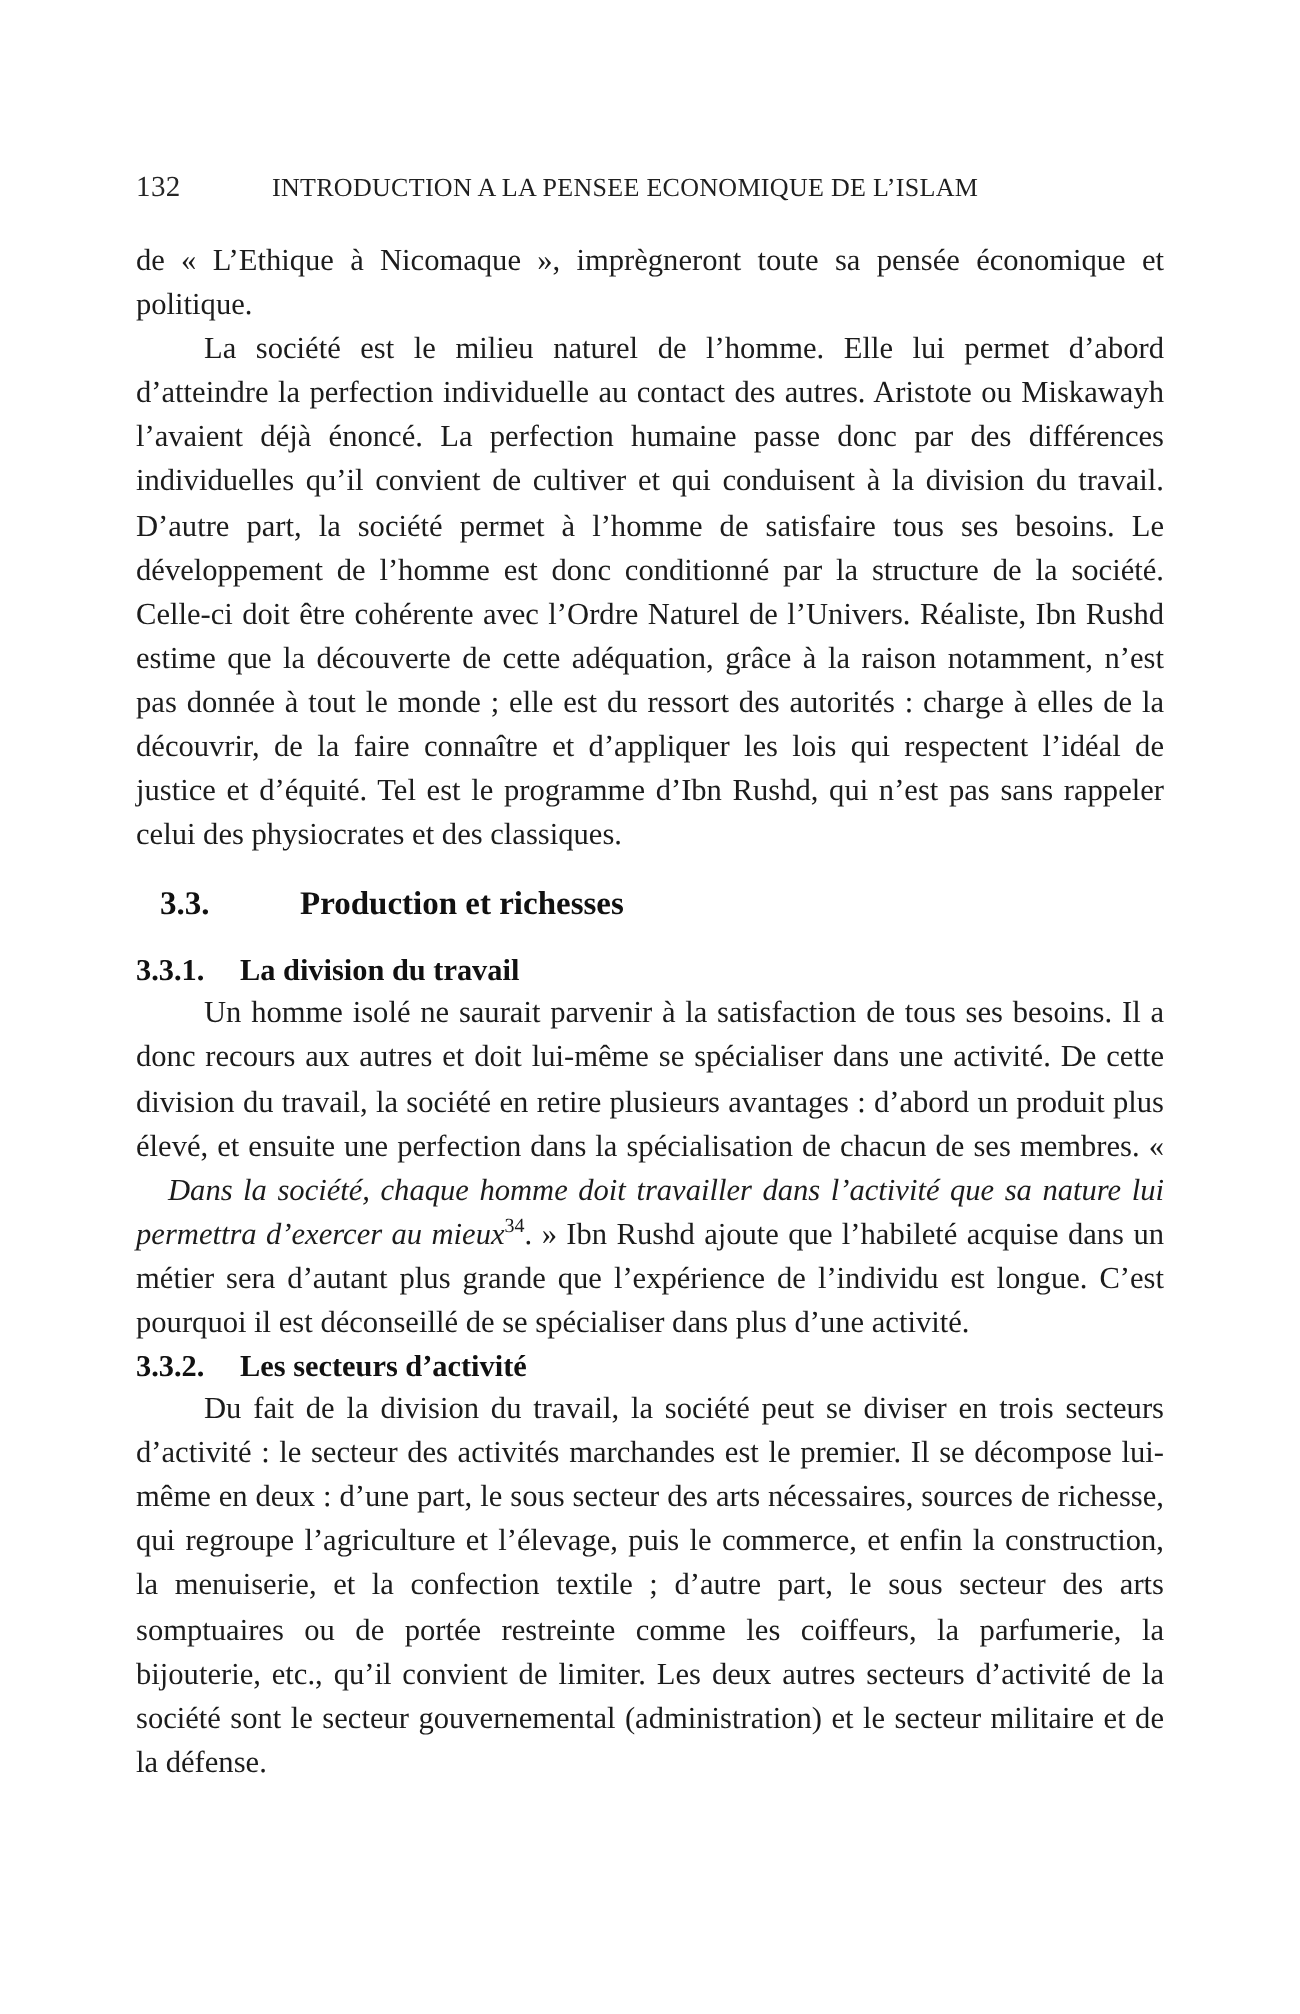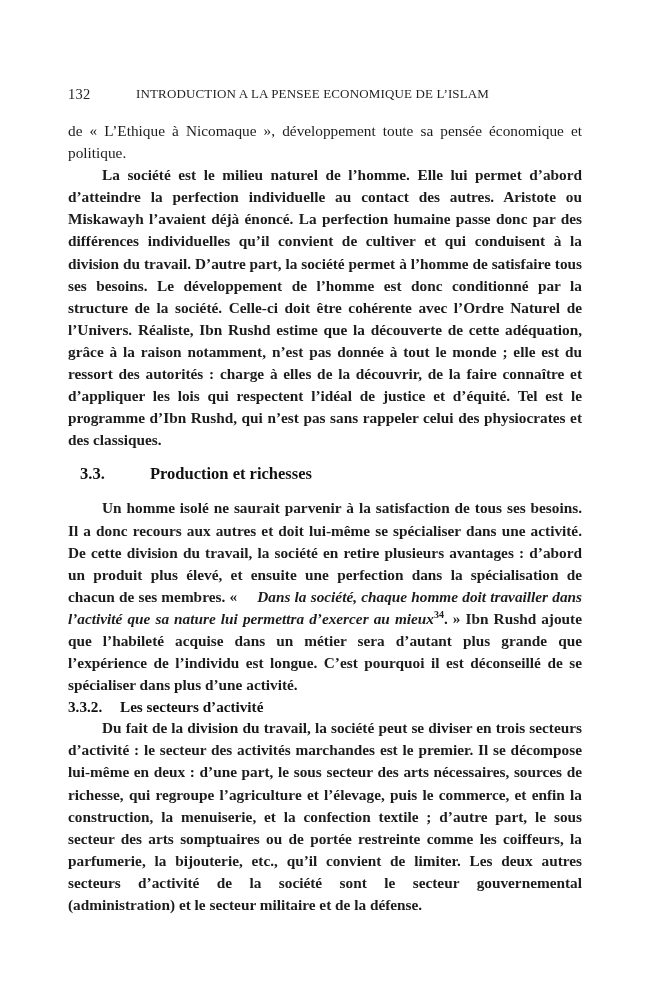--- a/index.html
+++ b/index.html
@@ -72,21 +72,20 @@
     margin: 0;
     font-size: 15.3px;
     line-height: 22.1px;
     text-align: justify;
     text-justify: inter-word;
     color: #1c1c1c;
     hyphens: none;
   }
   p.indent {
     text-indent: 34px;
-    font-weight: bold;
   }
 
   
   h2.h-section {
     margin: 12px;
     font-size: 16.5px;
     font-weight: bold;
     line-height: 22px;
     color: #111111;
     white-space: nowrap;
@@ -131,28 +130,31 @@
 <div class="page">
   <div class="content">
 
     <div class="running-head">
       <span class="folio">132</span>
       <span class="head-title">INTRODUCTION A LA PENSEE ECONOMIQUE DE L’ISLAM</span>
     </div>
 
     <div class="body-block">
 
-      <p class="para sp-para">de « L’Ethique à Nicomaque », développement toute sa pensée économique et politique.</p>
+      <p class="para sp-para">de « L’Ethique à Nicomaque », imprègneront toute sa pensée économique et politique.</p>
 
       <p class="para indent">La société est le milieu naturel de l’homme. Elle lui permet d’abord d’atteindre la perfection individuelle au contact des autres. Aristote ou Miskawayh l’avaient déjà énoncé. La perfection humaine passe donc par des différences individuelles qu’il convient de cultiver et qui conduisent à la division du travail. D’autre part, la société permet à l’homme de satisfaire tous ses besoins. Le développement de l’homme est donc conditionné par la structure de la société. Celle-ci doit être cohérente avec l’Ordre Naturel de l’Univers. Réaliste, Ibn Rushd estime que la découverte de cette adéquation, grâce à la raison notamment, n’est pas donnée à tout le monde ; elle est du ressort des autorités : charge à elles de la découvrir, de la faire connaître et d’appliquer les lois qui respectent l’idéal de justice et d’équité. Tel est le programme d’Ibn Rushd, qui n’est pas sans rappeler celui des physiocrates et des classiques.</p>
 
       <h2 class="h-section sp-before-h2">
         <span class="num-wide">3.3.</span><span>Production et richesses</span>
       </h2>
 
+      <h3 class="h-sub sp-before-h3">
+        <span class="num-narrow">3.3.1.</span><span>La division du travail</span>
+      </h3>
 
       <p class="para indent sp-after-h"><span>Un homme isolé ne saurait parvenir à la satisfaction de tous ses besoins. Il a donc recours aux autres et doit lui-même se spécialiser dans une activité. De cette division du travail, la société en retire plusieurs avantages : d’abord un produit plus élevé, et ensuite une perfection dans la spécialisation de chacun de ses membres. « </span><em class="quote">Dans la société, chaque homme doit travailler dans l’activité que sa nature lui permettra d’exercer au mieux</em><sup class="fnote">34</sup><span>. » Ibn Rushd ajoute que l’habileté acquise dans un métier sera d’autant plus grande que l’expérience de l’individu est longue. C’est pourquoi il est déconseillé de se spécialiser dans plus d’une activité.</span></p>
 
       <h3 class="h-sub sp-before-h3">
         <span class="num-narrow">3.3.2.</span><span>Les secteurs d’activité</span>
       </h3>
 
       <p class="para indent sp-after-h">Du fait de la division du travail, la société peut se diviser en trois secteurs d’activité : le secteur des activités marchandes est le premier. Il se décompose lui-même en deux : d’une part, le sous secteur des arts nécessaires, sources de richesse, qui regroupe l’agriculture et l’élevage, puis le commerce, et enfin la construction, la menuiserie, et la confection textile ; d’autre part, le sous secteur des arts somptuaires ou de portée restreinte comme les coiffeurs, la parfumerie, la bijouterie, etc., qu’il convient de limiter. Les deux autres secteurs d’activité de la société sont le secteur gouvernemental (administration) et le secteur militaire et de la défense.</p>
 
     </div>

